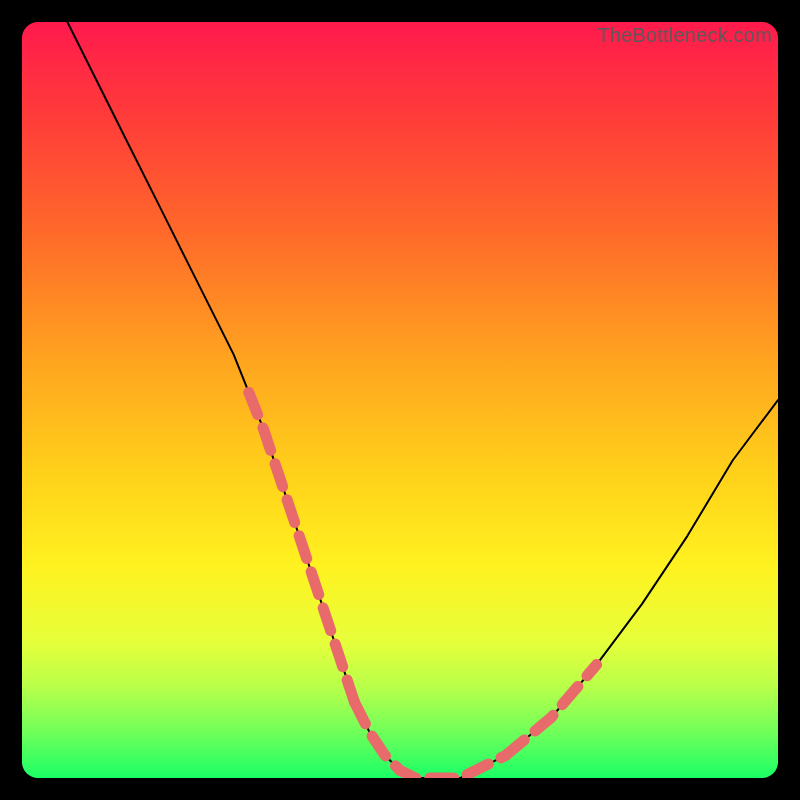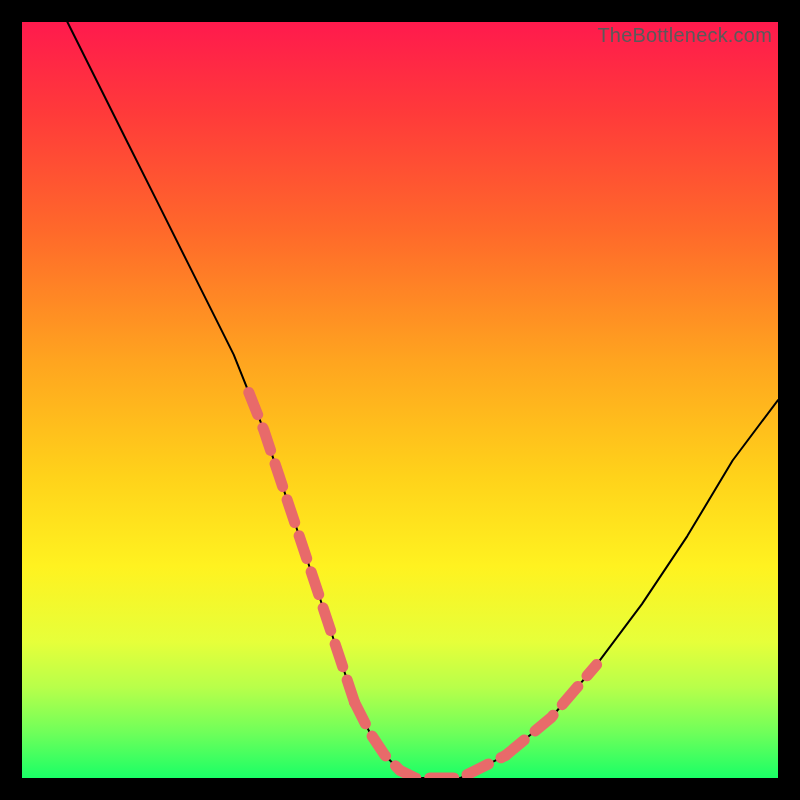--- a/index.html
+++ b/index.html
@@ -30,20 +30,21 @@
       #ff3a3a 12%,
       #ff6a2a 28%,
       #ffa51f 45%,
       #ffd21a 60%,
       #fff220 72%,
       #e6ff3a 82%,
       #b8ff4a 88%,
       #6fff5a 94%,
       #1aff66 100%
     );
+    border-radius: 16px;
   }
   .watermark {
     position: absolute;
     top: 2px;
     right: 6px;
     color: #5a5a5a;
     font-size: 20px;
     font-weight: 500;
     letter-spacing: 0.2px;
     z-index: 20;

